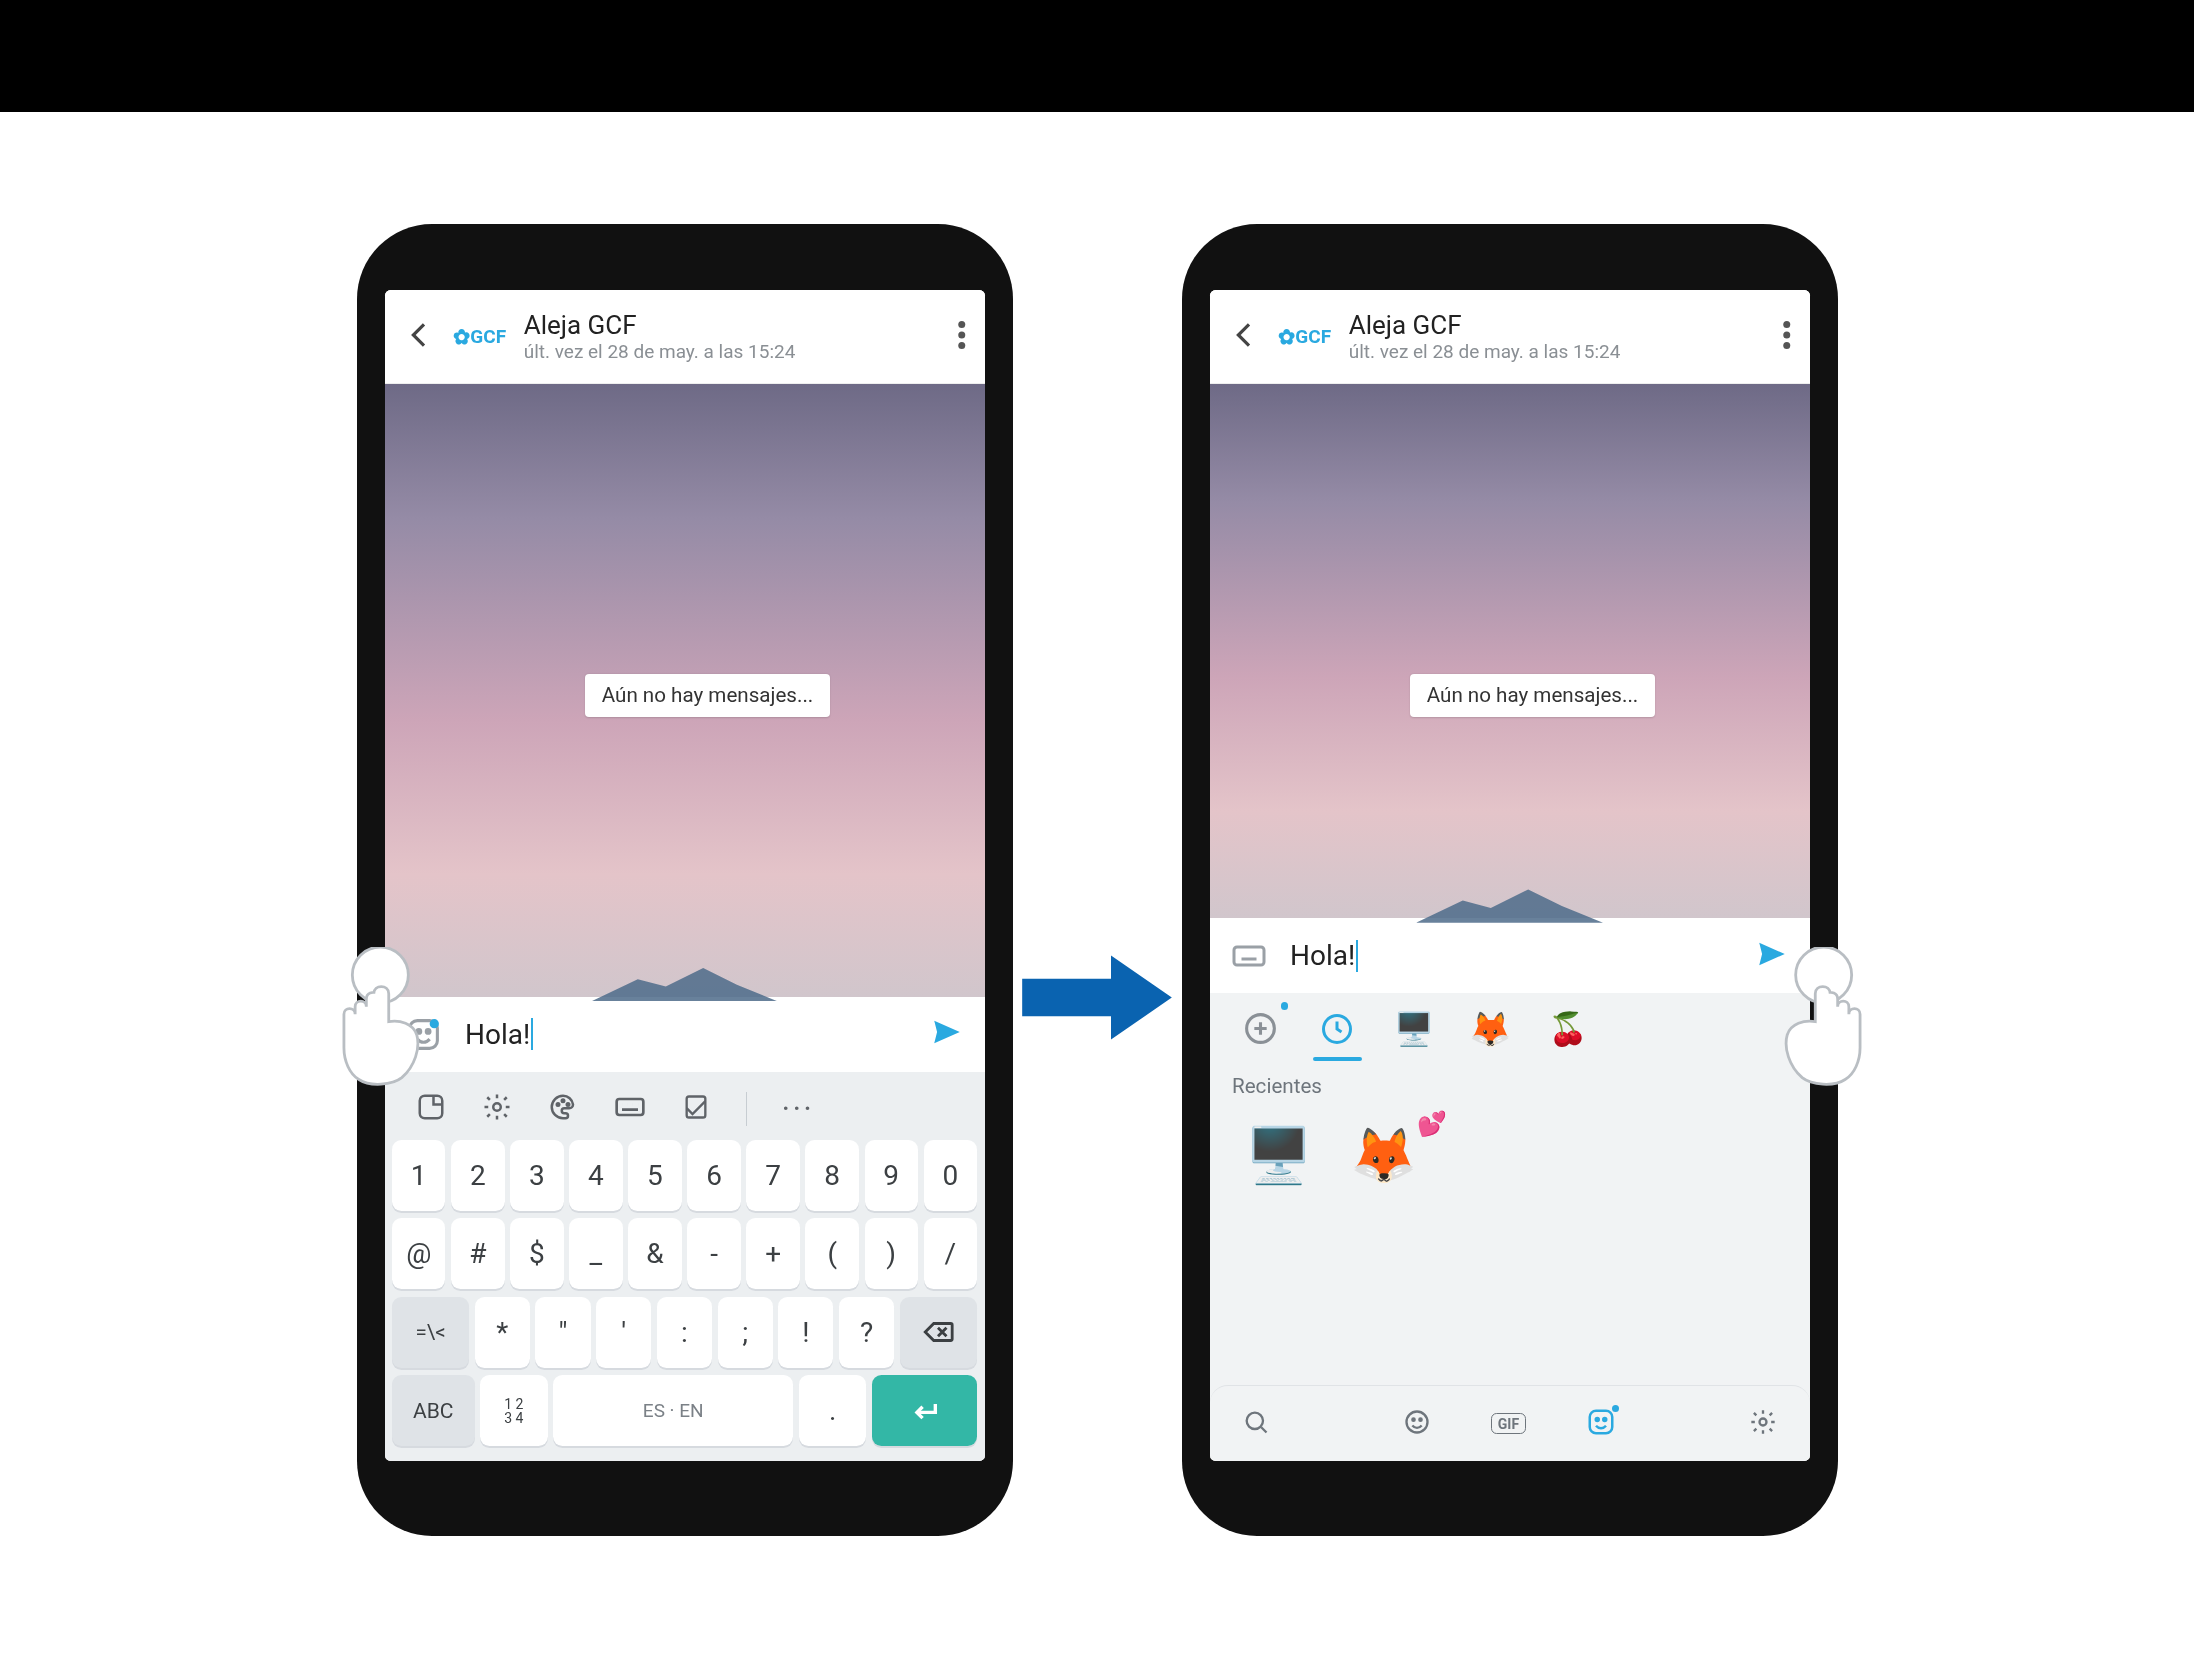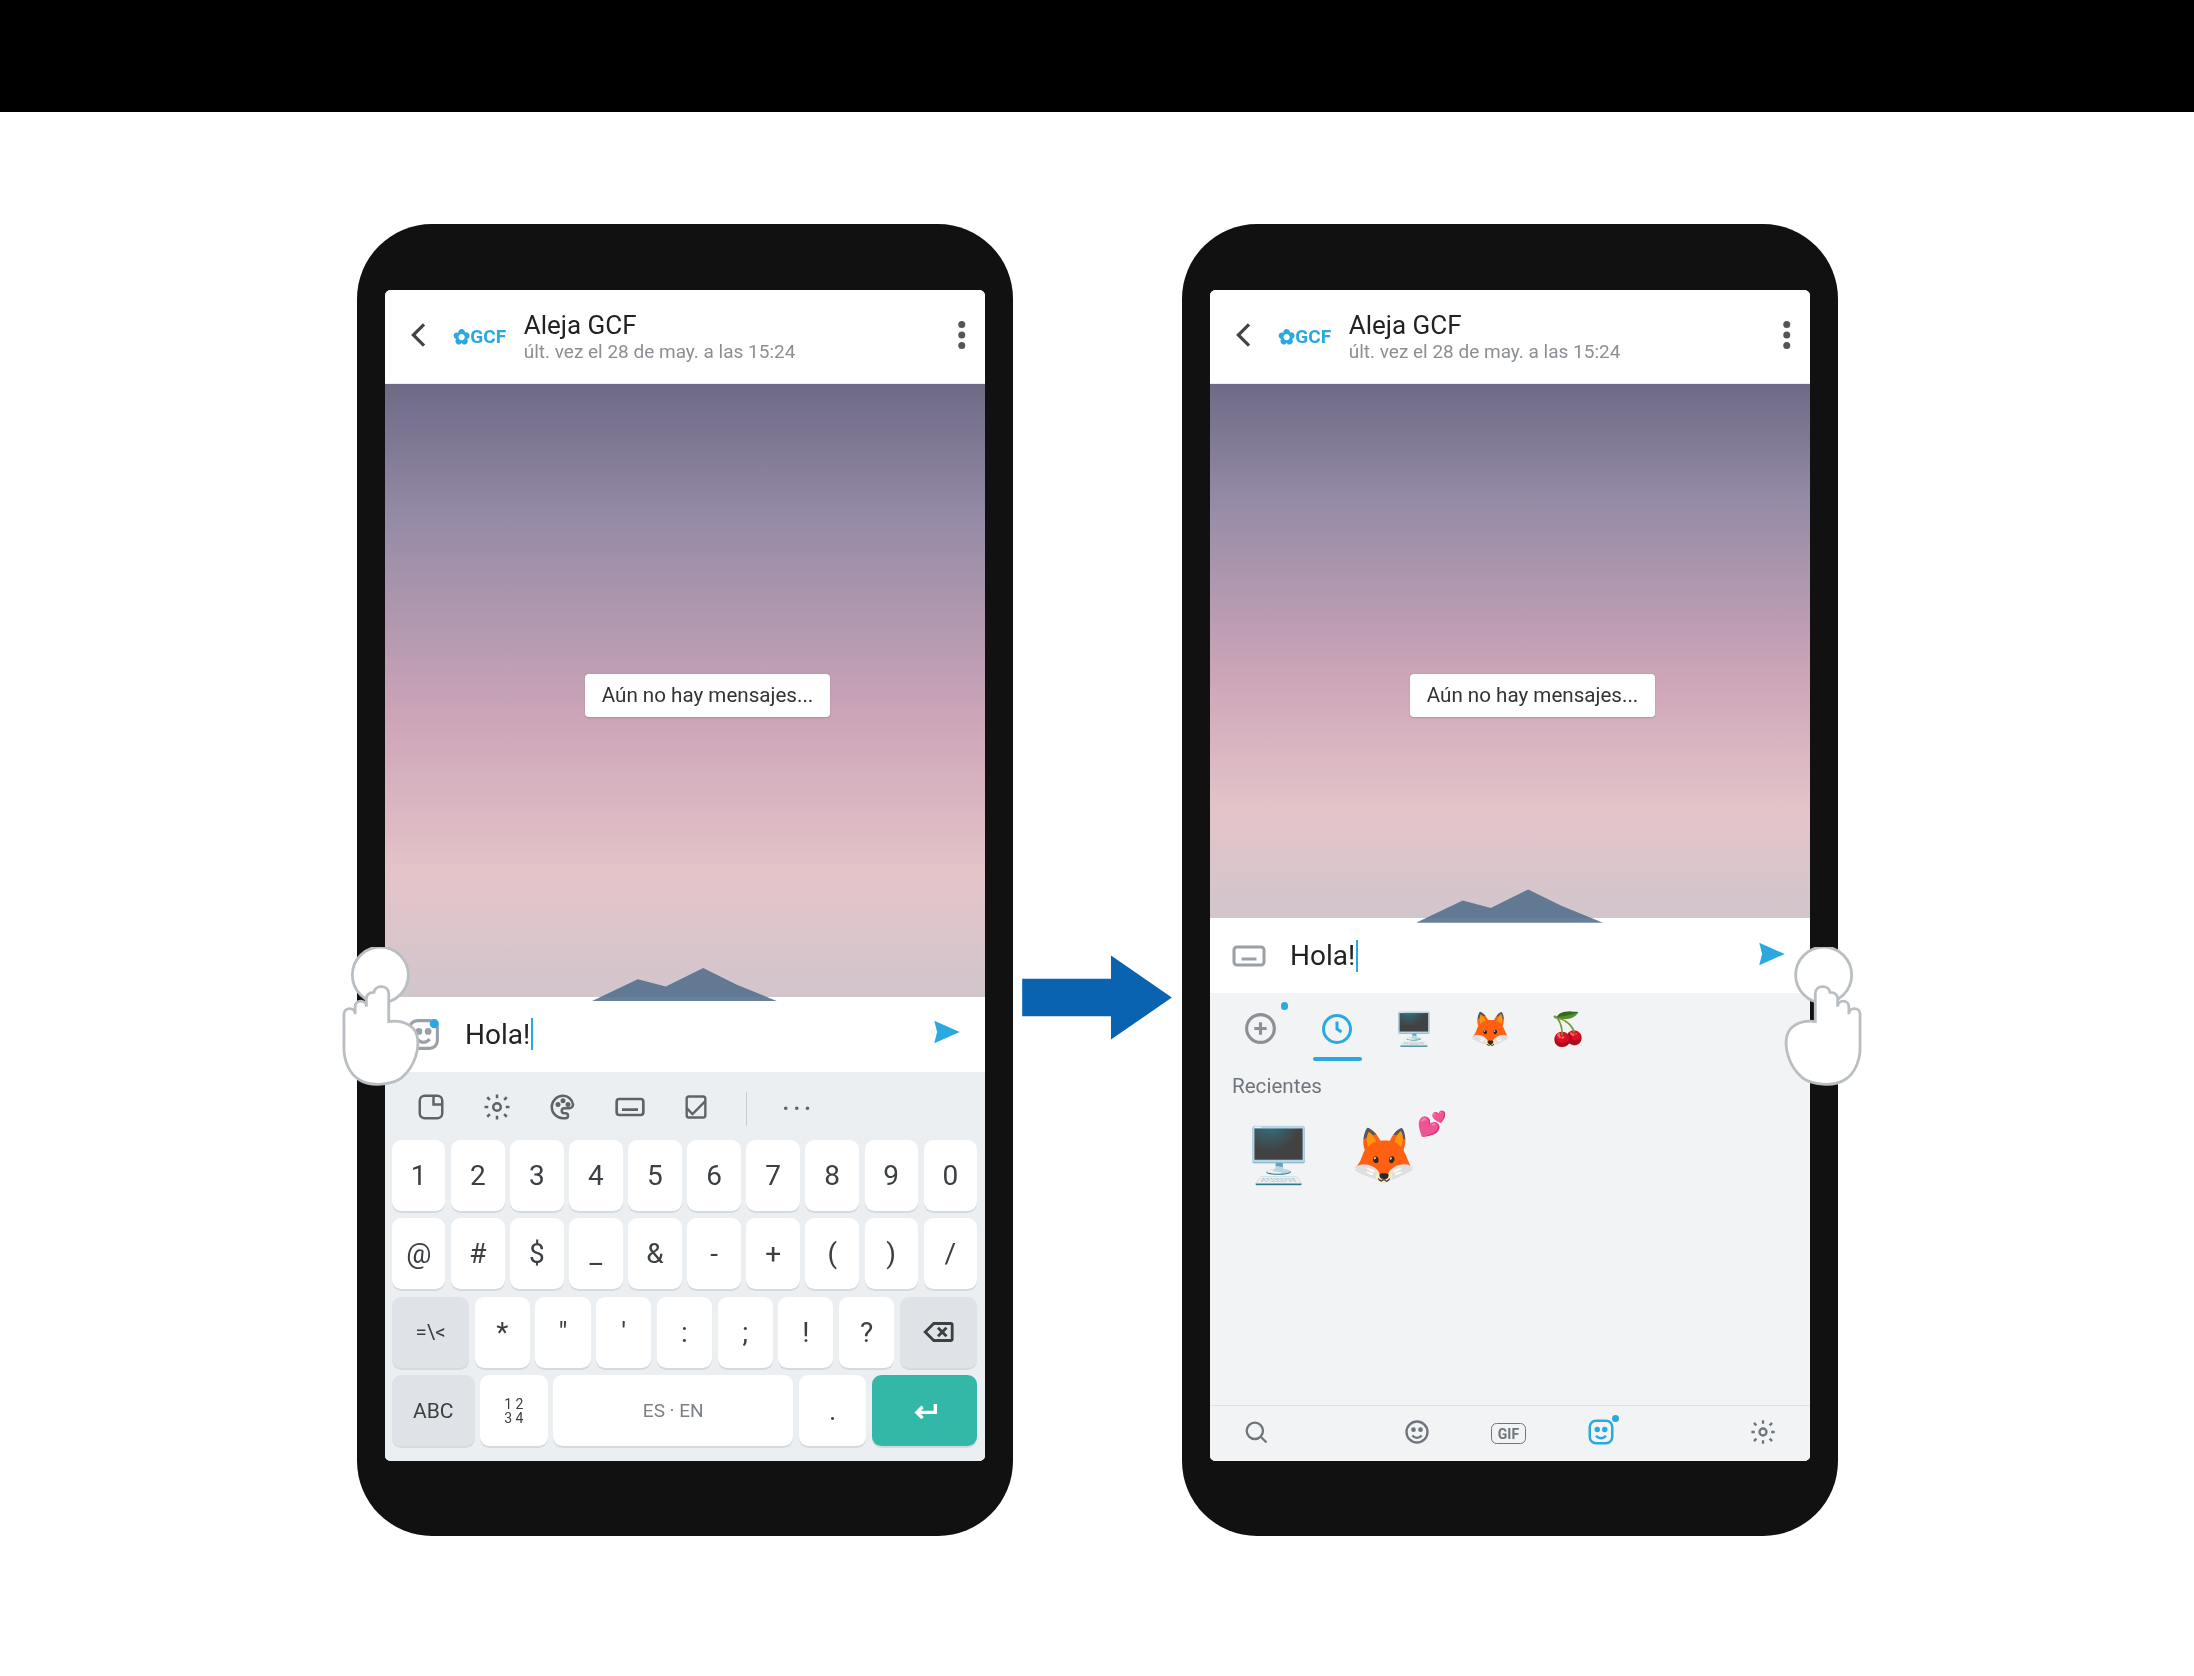--- a/index.html
+++ b/index.html
@@ -209,28 +209,29 @@
     gap: 26px;
     padding: 5.6px 22.5px;
   }
   .stk {
     width: 94px; height: 94px;
     display: flex; align-items: center; justify-content: center;
     font-size: 54px;
   }
   .sticker-bottom {
     margin-top: auto;
-    height: 56px;
+    height: 76px;
     background: #f1f3f4;
     border-top: 0.9px solid #e0e3e6;
     display: flex;
     align-items: center;
     justify-content: space-between;
     padding: 0 32px;
     color: #6e757c;
+    border-radius: 18px;
   }
   .sticker-bottom .mid { display: flex; gap: 60px; align-items: center; }
   .sticker-bottom .active { color: #2aa9e0; position: relative; }
   .blue-dot {
     position: absolute;
     top: -1.9px; right: -3.7px;
     width: 7.5px; height: 7.5px;
     background: #2aa9e0;
     border-radius: 50%;
   }

